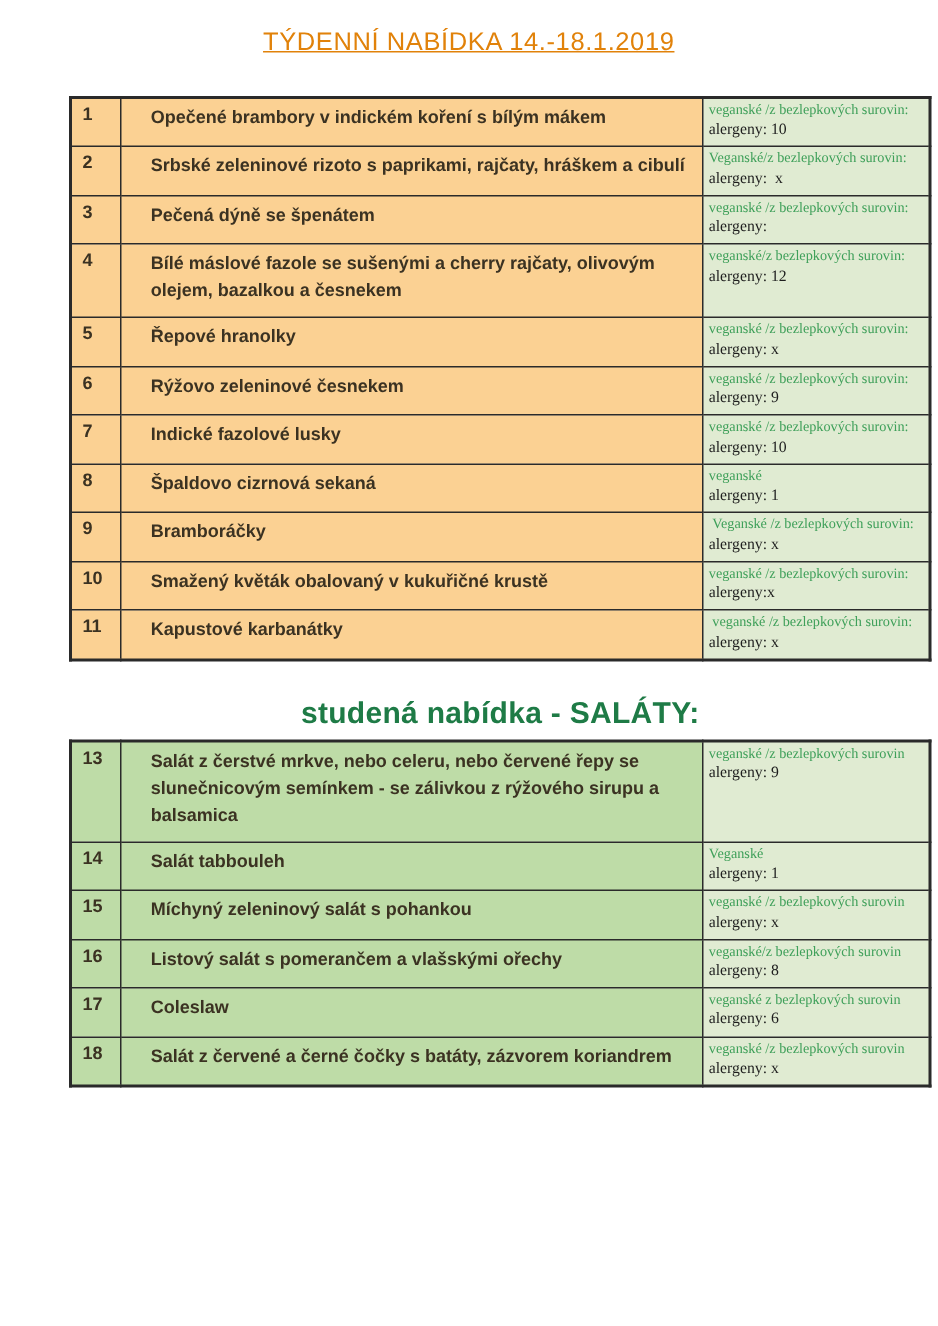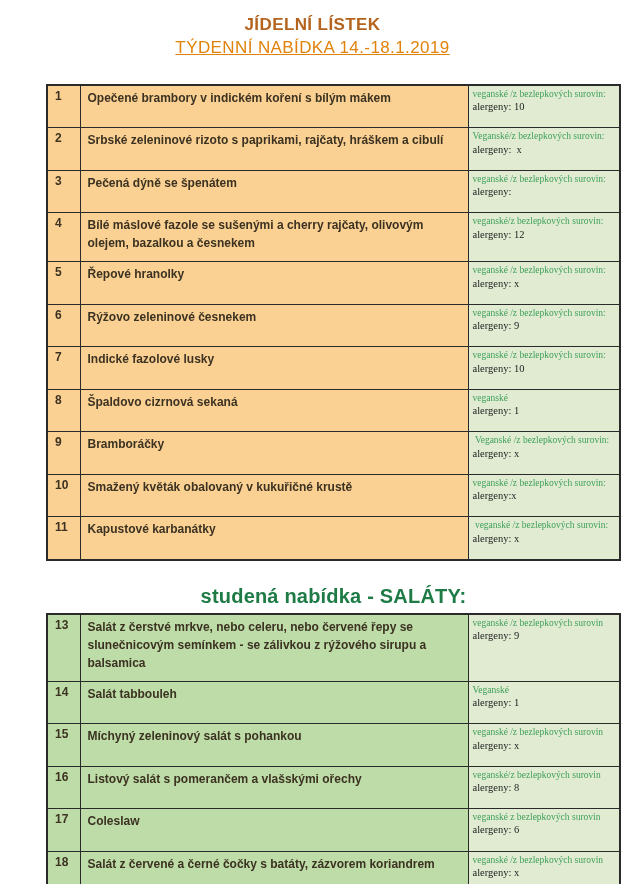--- a/index.html
+++ b/index.html
@@ -58,30 +58,30 @@
   .t-green  .num-cell, .t-green  .dish-cell { background: var(--green_row); }
 
   .num-cell {
     width: 33px;
     padding: 3px 2px 3px 7px;
     font-size: 12px;
     font-weight: bold;
     color: var(--dish_text);
   }
   .dish-cell {
-    padding: 3px 2px 9px 7px;
+    padding: 3px 2px 9px 20px;
     font-size: 12px;
     font-weight: bold;
     color: var(--dish_text);
     line-height: 1.5;
   }
   .info-cell {
     width: 152px;
     background: var(--info_bg);
-    padding: 2px 3px 14px 4px;
+    padding: 2px 3px 4px 4px;
   }
   .vegan {
     font-family: "Liberation Serif", serif;
     font-size: 9.5px;
     line-height: 1.3;
     color: var(--vegan_text);
     white-space: pre-wrap;
   }
   .alergeny {
     font-family: Liberation Serif, serif;
@@ -100,21 +100,20 @@
     letter-spacing: 0.2px;
   }
   .salad-table-wrap { margin-top: 0; }
 </style>
 </head>
 <body>
 
 <div class="page">
 
   <div class="doc-header">
-    <h1 class="doc-title">JÍDELNÍ LÍSTEK</h1>
     <h2 class="doc-subtitle">TÝDENNÍ NABÍDKA  14.-18.1.2019</h2>
   </div>
 
   <div class="menu-table-wrap">
     <table class="menu-table t-orange">
       <tbody>
   <tr class="menu-row">
     <td class="num-cell"><span>1</span></td>
     <td class="dish-cell"><span>Opečené brambory v indickém koření s bílým mákem</span></td>
     <td class="info-cell">

